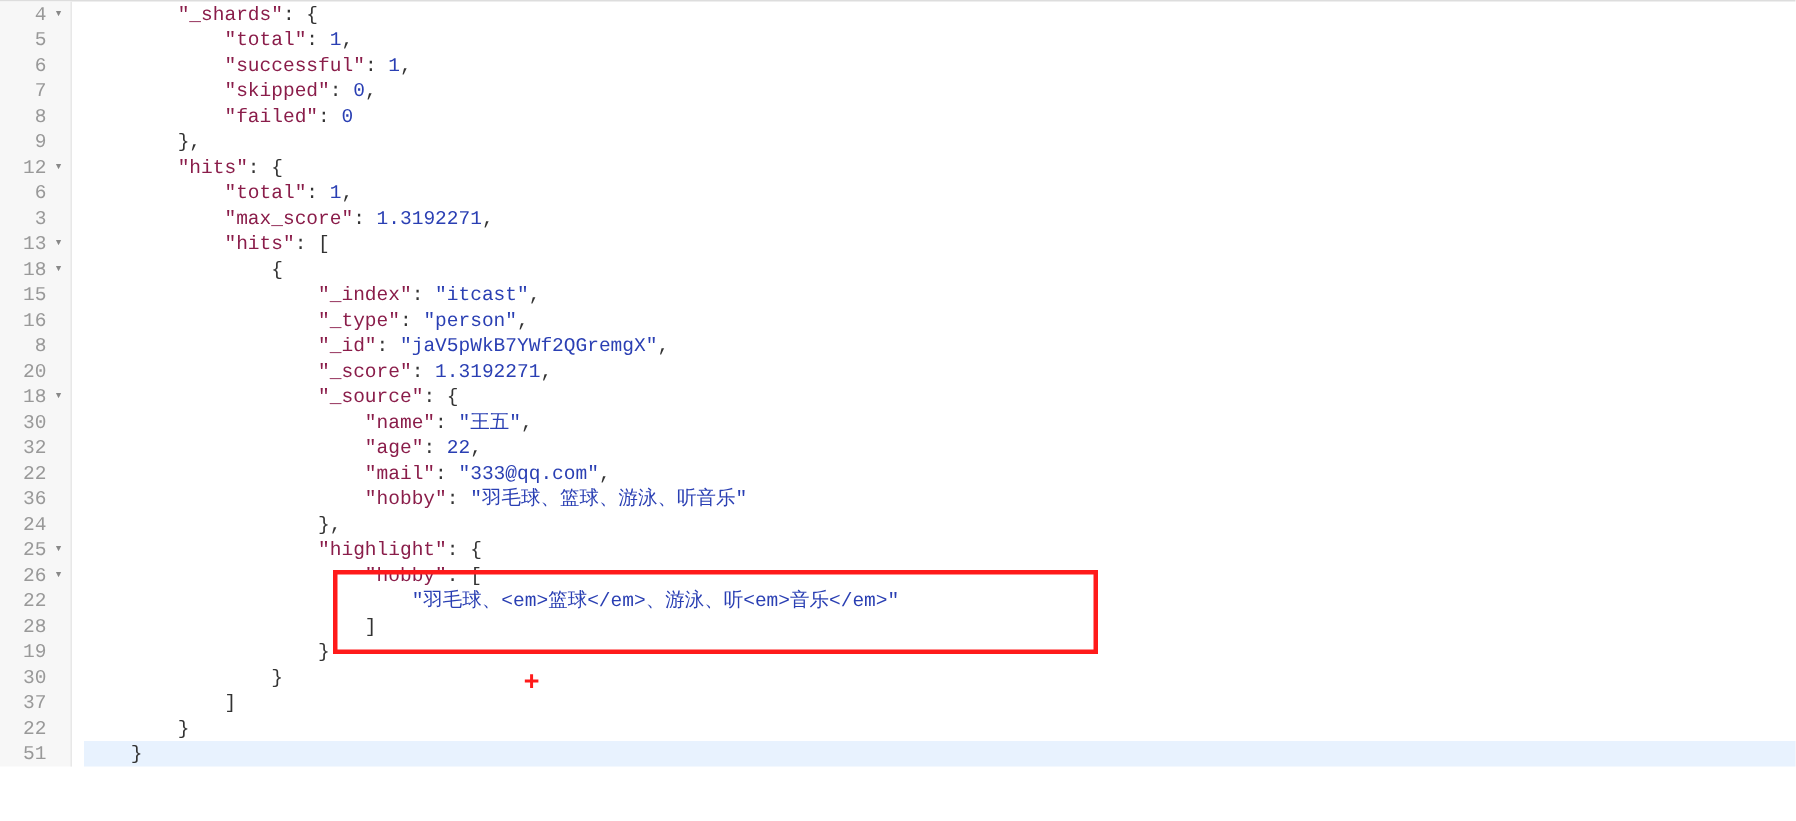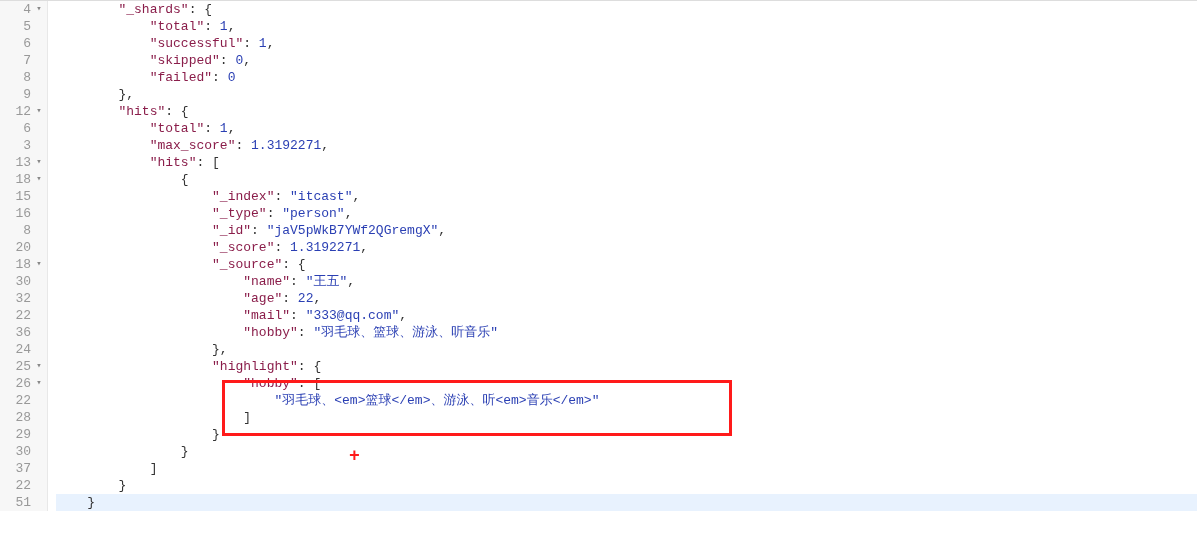--- a/index.html
+++ b/index.html
@@ -179,21 +179,21 @@
         </div>
         <div class="gutter-line">
           <span class="line-num">22</span>
           <span class="fold"></span>
         </div>
         <div class="gutter-line">
           <span class="line-num">28</span>
           <span class="fold"></span>
         </div>
         <div class="gutter-line">
-          <span class="line-num">29</span>
+          <span class="line-num">19</span>
           <span class="fold"></span>
         </div>
         <div class="gutter-line">
           <span class="line-num">30</span>
           <span class="fold"></span>
         </div>
         <div class="gutter-line">
           <span class="line-num">37</span>
           <span class="fold"></span>
         </div>

